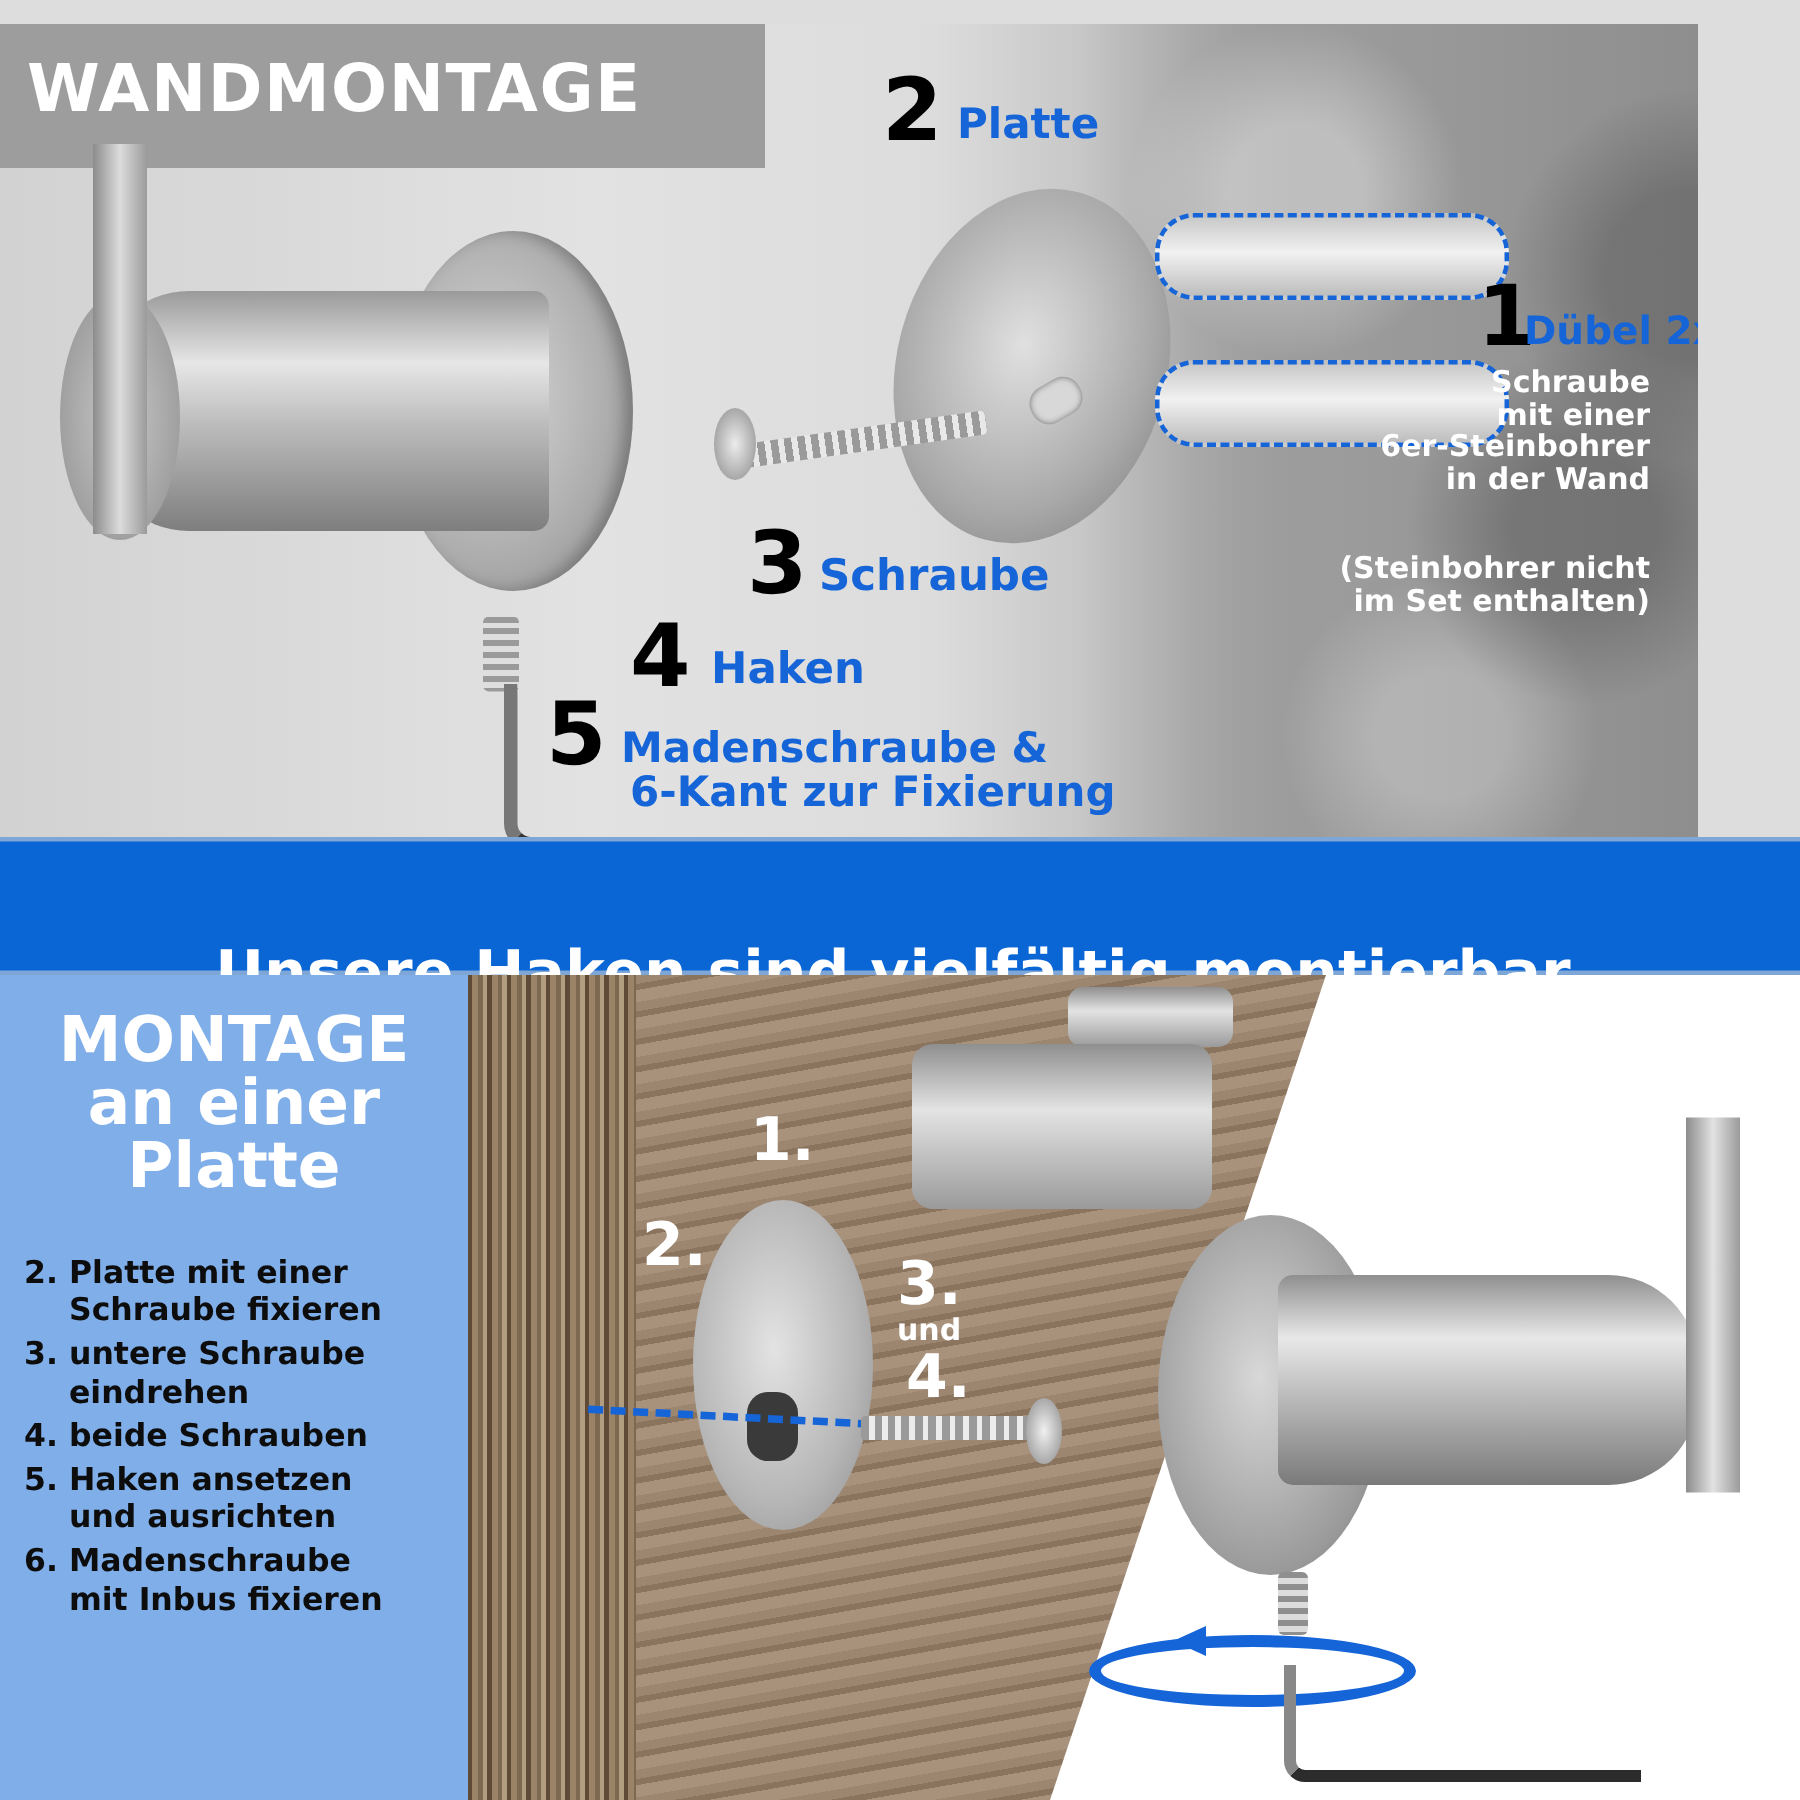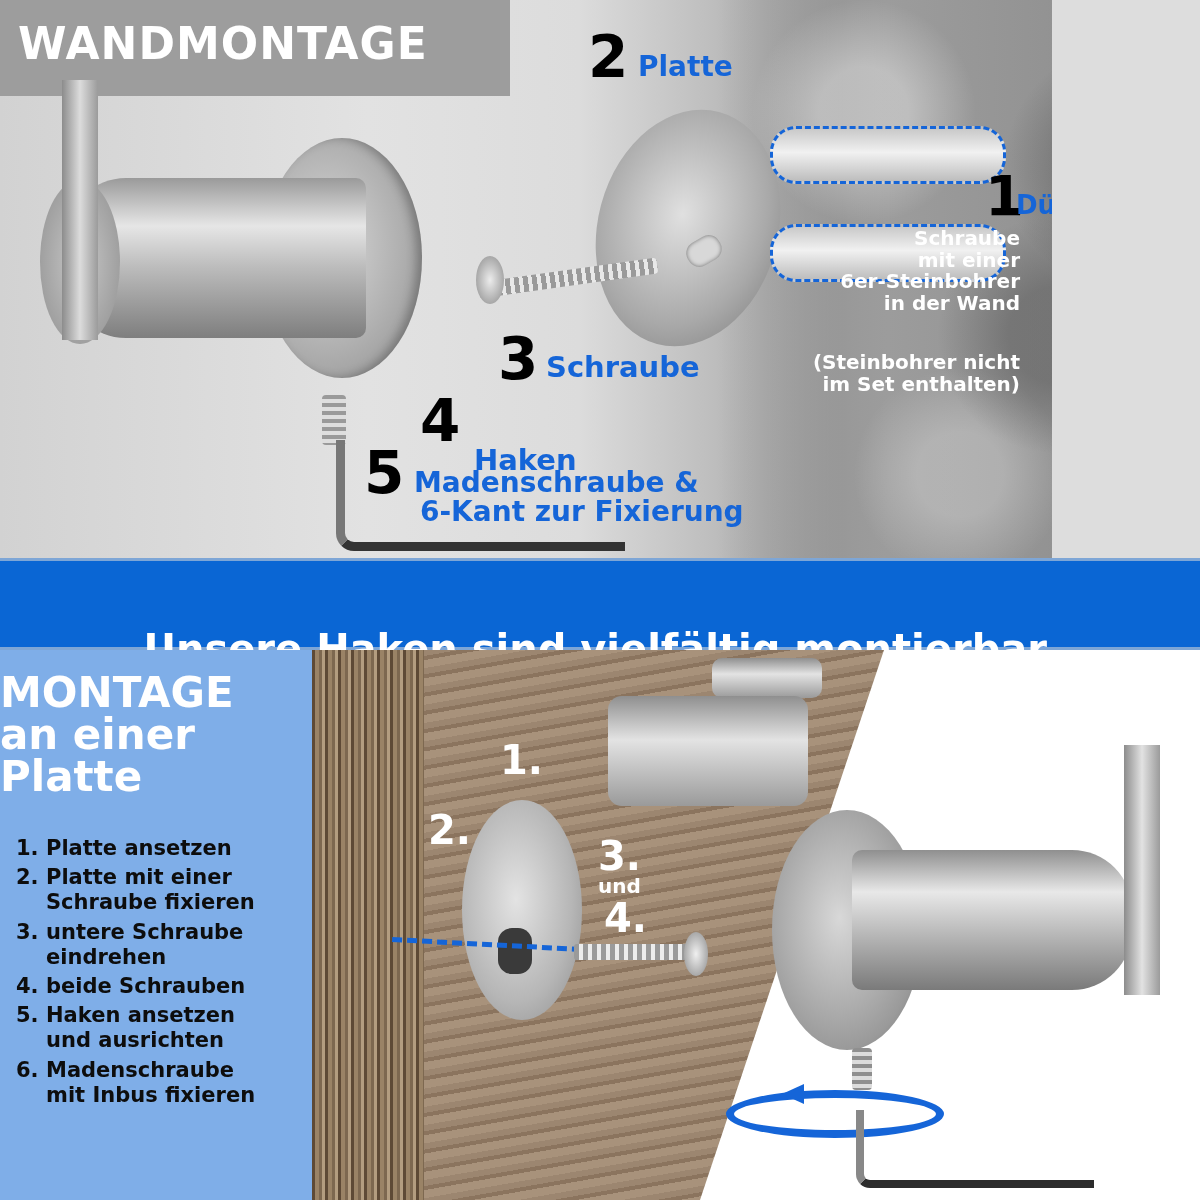--- a/index.html
+++ b/index.html
@@ -1,19 +1,19 @@
 <!DOCTYPE html>
 <html><head>
 <meta charset="utf-8">
 <style>
   html, body { margin:0; padding:0; }
   body { width:1200px; height:1200px; position:relative; overflow:hidden; font-family:"DejaVu Sans", sans-serif; background:#ddd; }
 
   
-  .top { position:absolute; left:0; top:0; width:1052px; height:558px;
+  .top { position:absolute; left:0; top:16px; width:1132px; height:558px;
     background: linear-gradient(90deg, #d2d2d2 0%, #e2e2e2 35%, #dcdcdc 55%, #bdbdbd 68%, #8e8e8e 80%, #a9a9a9 100%); overflow:hidden; }
   .top .wall { position:absolute; left:720px; top:0; width:480px; height:558px;
     background:
       radial-gradient(circle at 30% 20%, rgba(255,255,255,.35) 0 8%, transparent 20%),
       radial-gradient(circle at 70% 60%, rgba(60,60,60,.35) 0 10%, transparent 25%),
       radial-gradient(circle at 50% 85%, rgba(255,255,255,.25) 0 8%, transparent 20%),
       radial-gradient(circle at 85% 30%, rgba(50,50,50,.3) 0 10%, transparent 22%),
       linear-gradient(90deg, rgba(220,220,220,0) 0%, #9c9c9c 35%, #8a8a8a 100%); }
   .title-box { position:absolute; left:0; top:0; width:510px; height:96px; background:#9d9d9d; }
   .title-box span { position:absolute; left:18px; top:18px; font-family:"DejaVu Sans", sans-serif; font-weight:bold; font-size:44px; color:#fff; letter-spacing:1px; }
@@ -43,21 +43,21 @@
     background: linear-gradient(180deg, #c9c9c9, #f1f1f1 45%, #bdbdbd); border:3px dashed #1565d8; }
   .allen-top { position:absolute; left:336px; top:440px; width:280px; height:102px; border-left:9px solid #777; border-bottom:9px solid #333; border-bottom-left-radius:18px; }
   .setscrew-top { position:absolute; left:322px; top:395px; width:24px; height:50px; background: repeating-linear-gradient(180deg, #9a9a9a 0 4px, #dedede 4px 8px); border-radius:4px; }
 
   
   .banner { position:absolute; left:0; top:558px; width:1200px; height:92px; background:#0a66d4; border-top:3px solid #7ea6d6; border-bottom:3px solid #7ea6d6; box-sizing:border-box; }
   .banner span { position:absolute; left:0; right:0; top:22px; text-align:center; font-family:"DejaVu Sans", sans-serif; font-weight:bold; font-size:40px; color:#fff;margin-top:43px; }
 
   
   .panel { position:absolute; left:0; top:650px; width:312px; height:550px; background:#7faee8; }
-  .panel-title { position:absolute; left:0; width:312px; top:22px; text-align:left; font-family:"DejaVu Sans", sans-serif; font-weight:bold; color:#fff; line-height:1.0; }
+  .panel-title { position:absolute; left:0; width:312px; top:22px; text-align:center; font-family:"DejaVu Sans", sans-serif; font-weight:bold; color:#fff; line-height:1.0; }
   .panel-title div { font-size:42px; }
   .steps { position:absolute; left:16px; top:186px; width:296px; list-style:none; margin:0; padding:0; }
   .steps li { font-family:"DejaVu Sans", sans-serif; font-weight:bold; color:#0d0d0d; font-size:21px; line-height:1.2; margin-bottom:4px; }
   .steps li .n { display:inline-block; width:30px; }
   .steps li .c { display:block; padding-left:30px; }
   .steps li .first { display:inline; padding-left:0; }
 
   
   .scene { position:absolute; left:312px; top:650px; width:888px; height:550px; background:#fff; overflow:hidden; }
   .edge { position:absolute; left:0; top:0; width:112px; height:550px;
@@ -124,41 +124,40 @@
     <div>im Set enthalten)</div>
   </div>
 
   <div class="num" style="left:588px; top:28px; font-size:58px;">2</div>
   <div class="lbl" style="left:638px; top:52px; font-size:28px;">Platte</div>
 
   <div class="num" style="left:498px; top:330px; font-size:58px;">3</div>
   <div class="lbl" style="left:546px; top:352px; font-size:29px;">Schraube</div>
 
   <div class="num" style="left:420px; top:392px; font-size:58px;">4</div>
-  <div class="lbl" style="left:474px; top:414px; font-size:29px;margin-top:31px;">Haken</div>
+  <div class="lbl" style="left:474px; top:414px; font-size:29px;">Haken</div>
 
   <div class="num" style="left:364px; top:444px; font-size:58px;">5</div>
   <div class="lbl" style="left:414px; top:468px; font-size:28px;">
     <div>Madenschraube &amp;</div>
     <div style="padding-left:6px;">6-Kant zur Fixierung</div>
   </div>
 </section>
 
 <div class="banner">
   <span>Unsere Haken sind vielfältig montierbar.</span>
 </div>
 
 <aside class="panel">
   <div class="panel-title">
     <div>MONTAGE</div>
     <div>an einer</div>
     <div>Platte</div>
   </div>
   <ol class="steps">
-    <li><span class="n">1.</span><span class="first">Platte ansetzen</span></li>
     <li><span class="n">2.</span><span class="first">Platte mit einer</span><span class="c">Schraube fixieren</span></li>
     <li><span class="n">3.</span><span class="first">untere Schraube</span><span class="c">eindrehen</span></li>
     <li><span class="n">4.</span><span class="first">beide Schrauben</span></li>
     <li><span class="n">5.</span><span class="first">Haken ansetzen</span><span class="c">und ausrichten</span></li>
     <li><span class="n">6.</span><span class="first">Madenschraube</span><span class="c">mit Inbus fixieren</span></li>
   </ol>
 </aside>
 
 <section class="scene">
   <div class="board2"></div>

